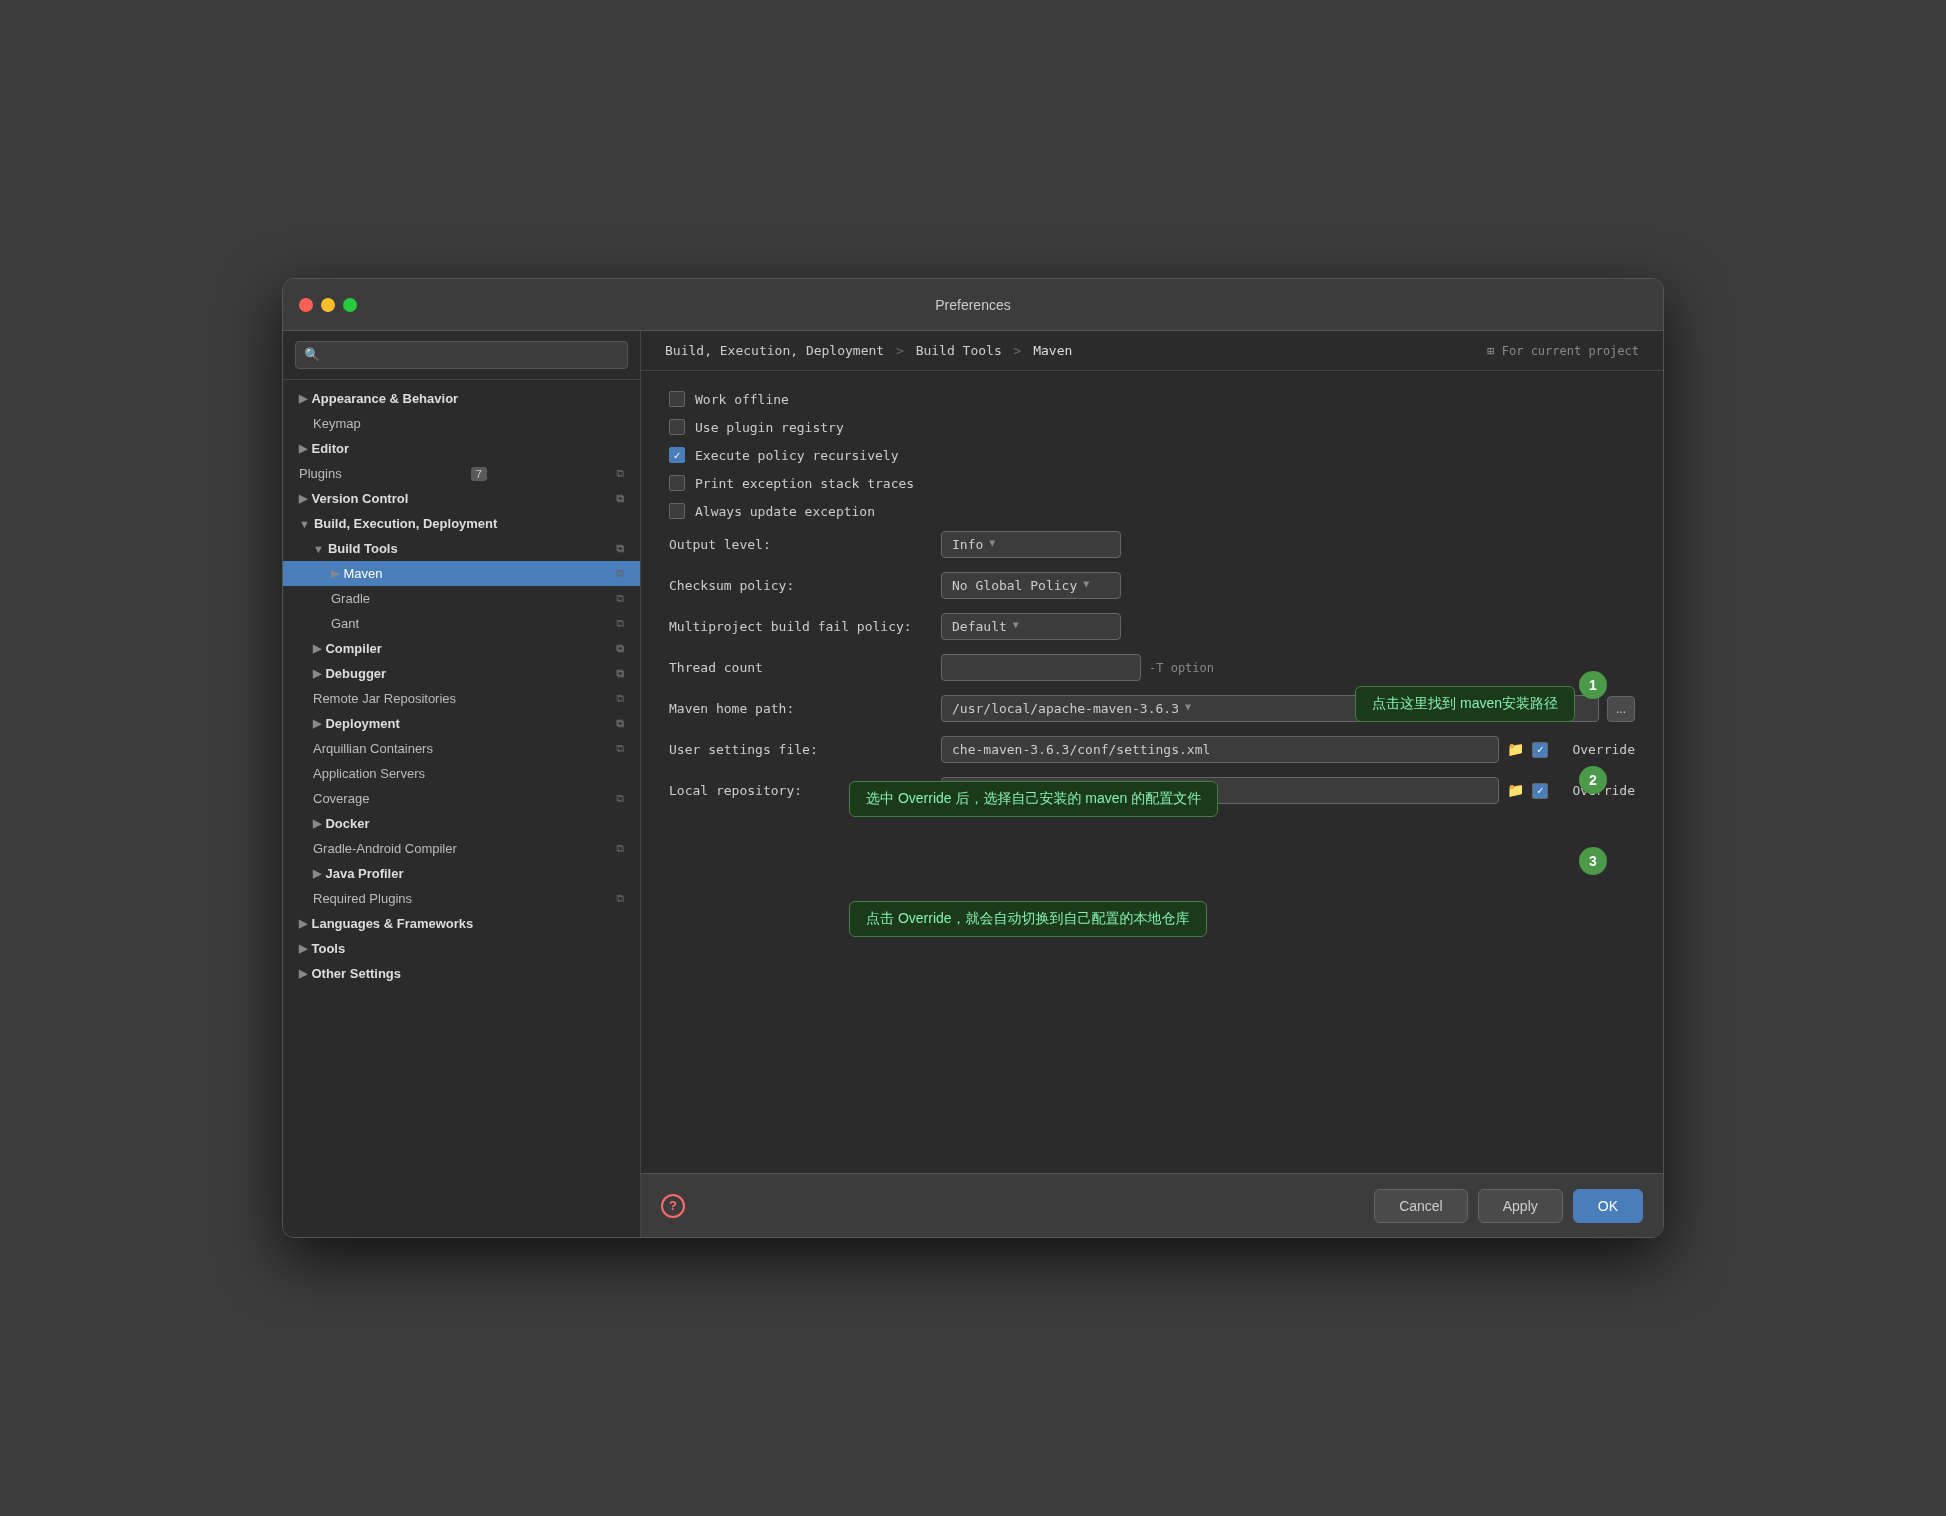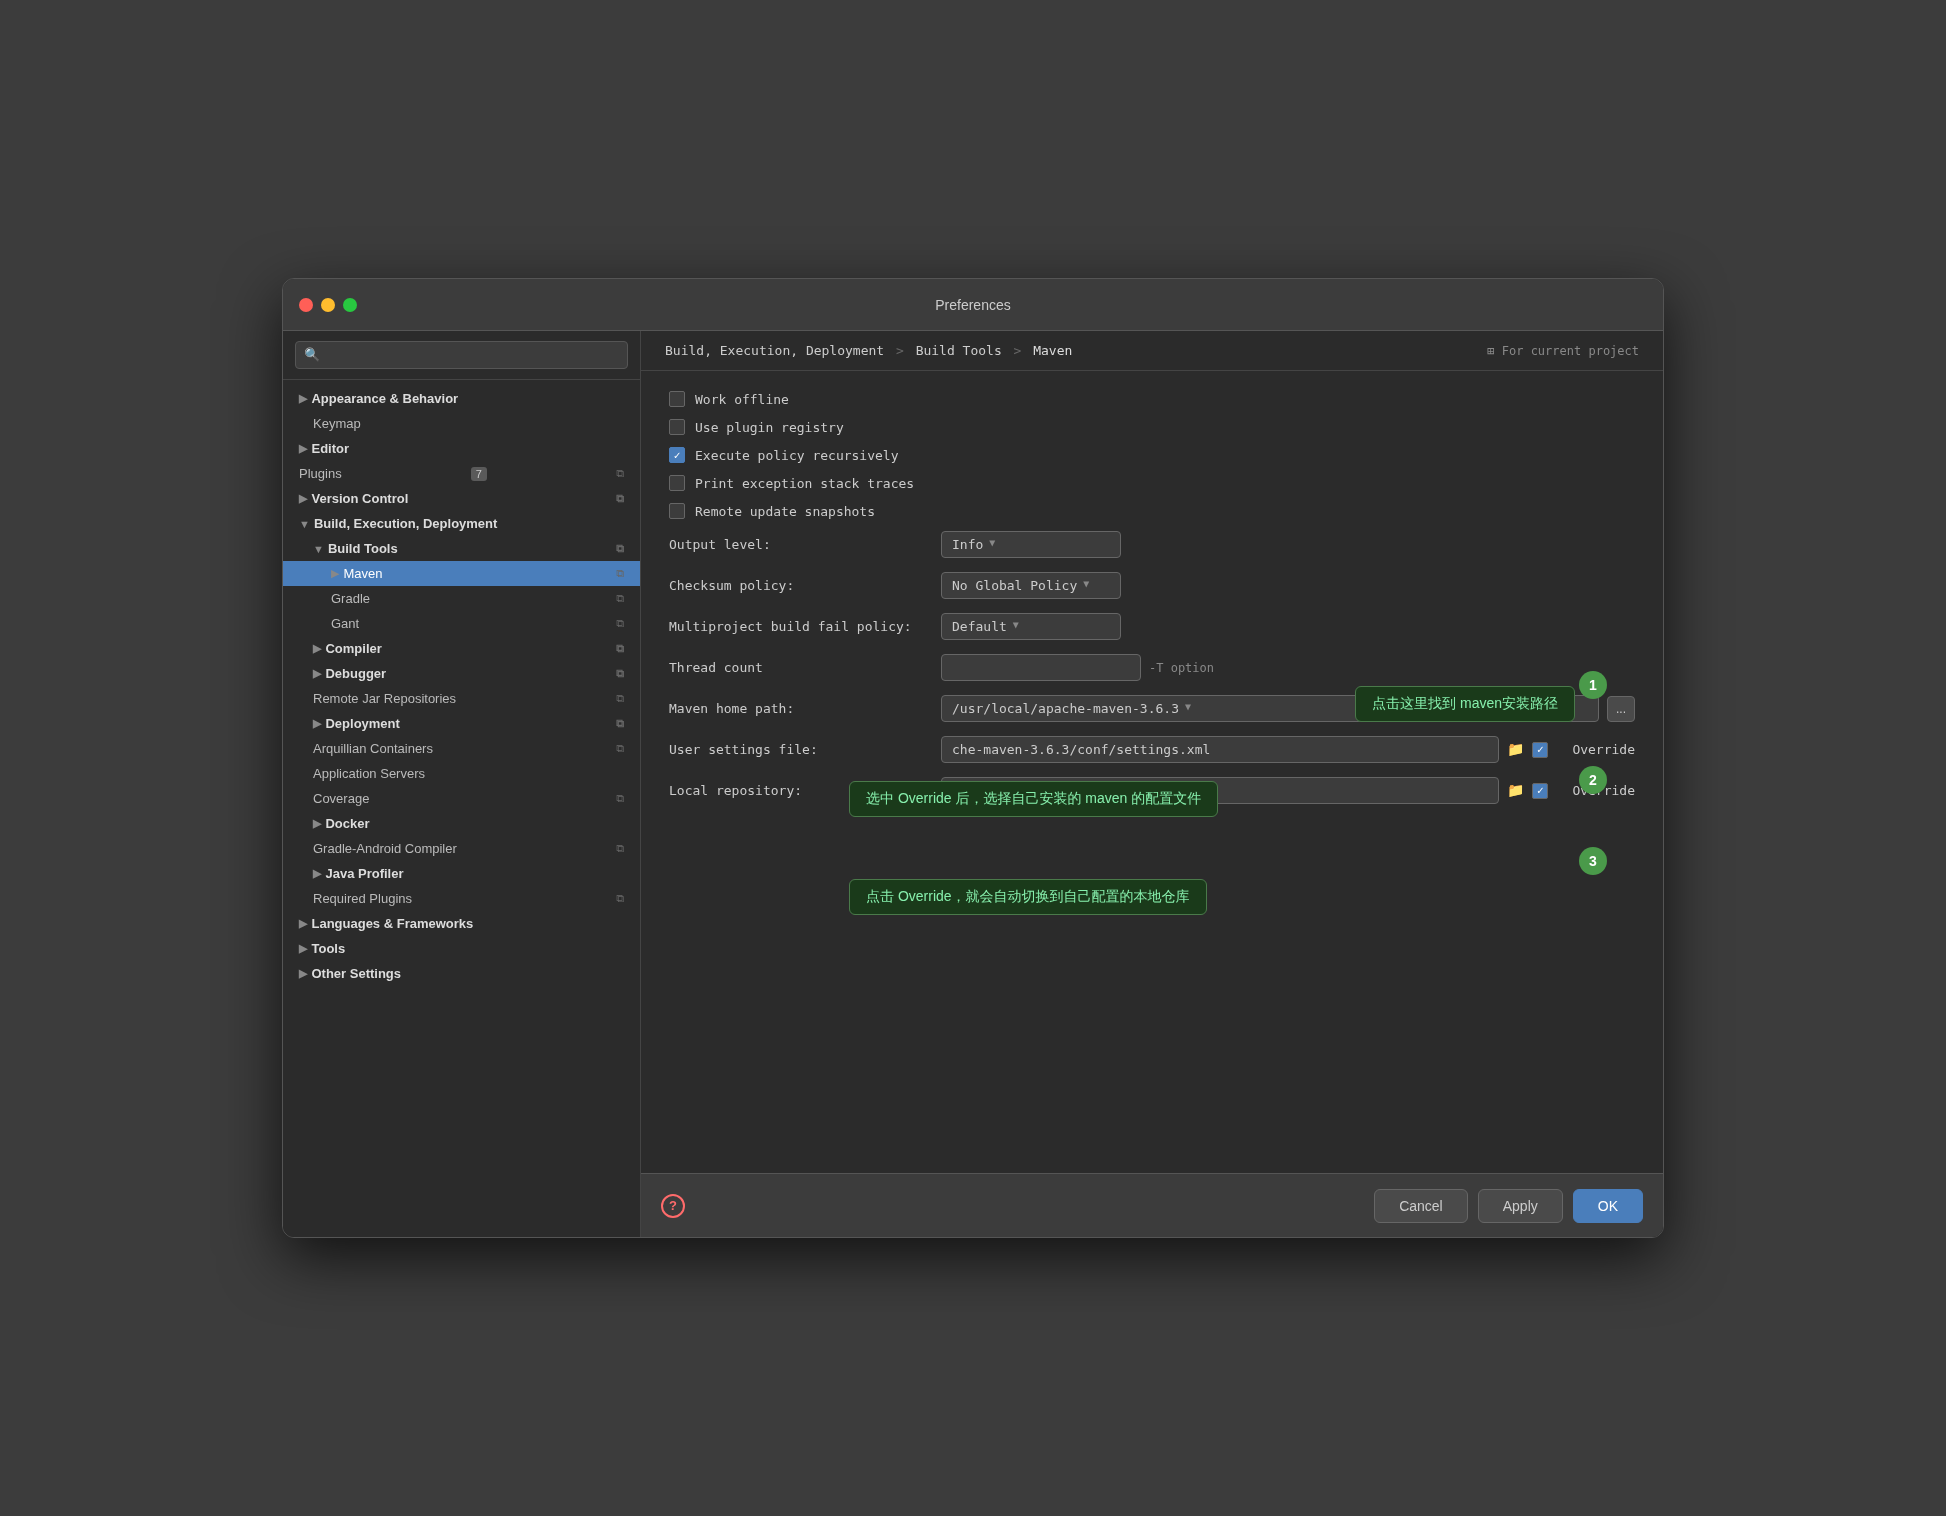--- a/index.html
+++ b/index.html
@@ -549,21 +549,21 @@
           <div class="checkbox-row">
             <div class="checkbox-box checked"></div>
             <span class="checkbox-label">Execute policy recursively</span>
           </div>
           <div class="checkbox-row">
             <div class="checkbox-box"></div>
             <span class="checkbox-label">Print exception stack traces</span>
           </div>
           <div class="checkbox-row">
             <div class="checkbox-box"></div>
-            <span class="checkbox-label">Remote update snapshots</span>
+            <span class="checkbox-label">Always update exception</span>
           </div>
 
           <div class="form-row">
             <span class="form-label">Output level:</span>
             <div class="form-control">
               <div class="select-box">
                 <span>Info</span>
                 <span class="select-arrow">▼</span>
               </div>
             </div>
@@ -639,21 +639,21 @@
             <span>1</span>
           </div>
 
           <div class="tooltip-box" style="top: 390px; left: 180px;">
             <span>选中 Override 后，选择自己安装的 maven 的配置文件</span>
           </div>
           <div class="badge-circle" style="top: 375px; right: 28px;">
             <span>2</span>
           </div>
 
-          <div class="tooltip-box" style="top: 488px; left: 180px;">
+          <div class="tooltip-box" style="top: 510px; left: 180px;">
             <span>点击 Override，就会自动切换到自己配置的本地仓库</span>
           </div>
           <div class="badge-circle" style="top: 456px; right: 28px;">
             <span>3</span>
           </div>
         </div>
       </div>
 
       <div class="bottom-bar">
         <div class="help-icon">

